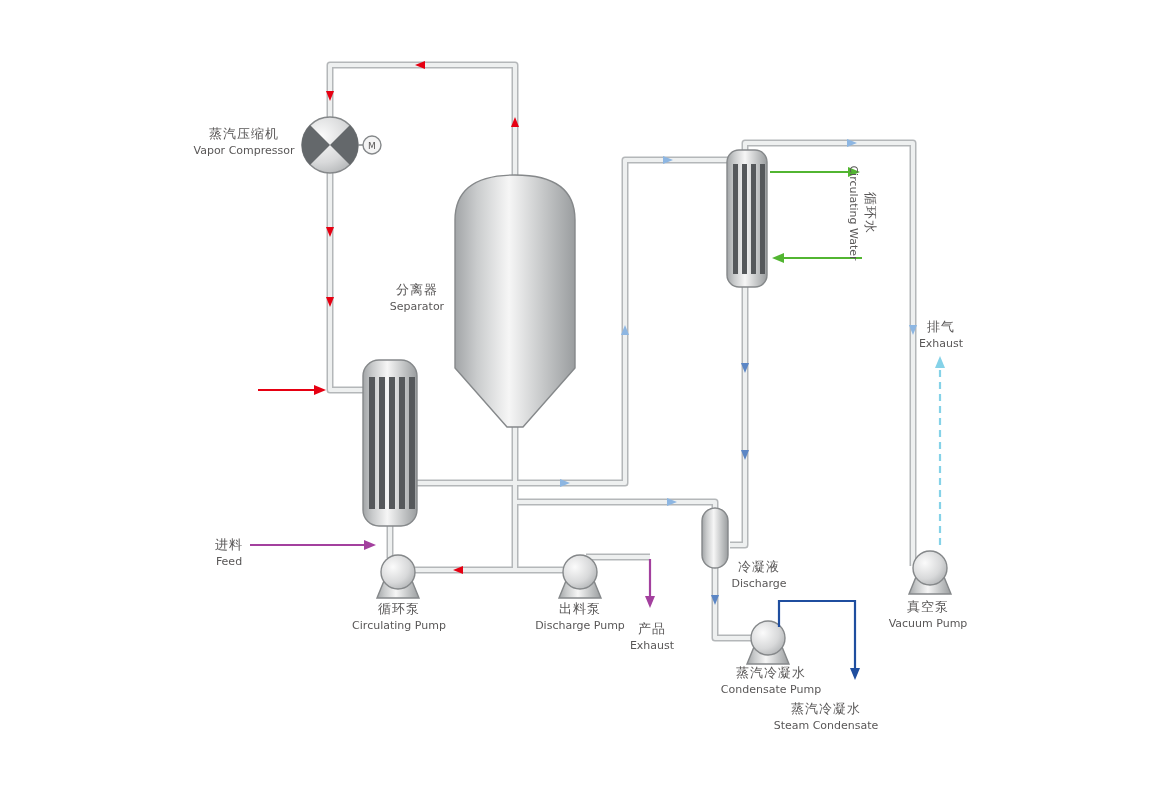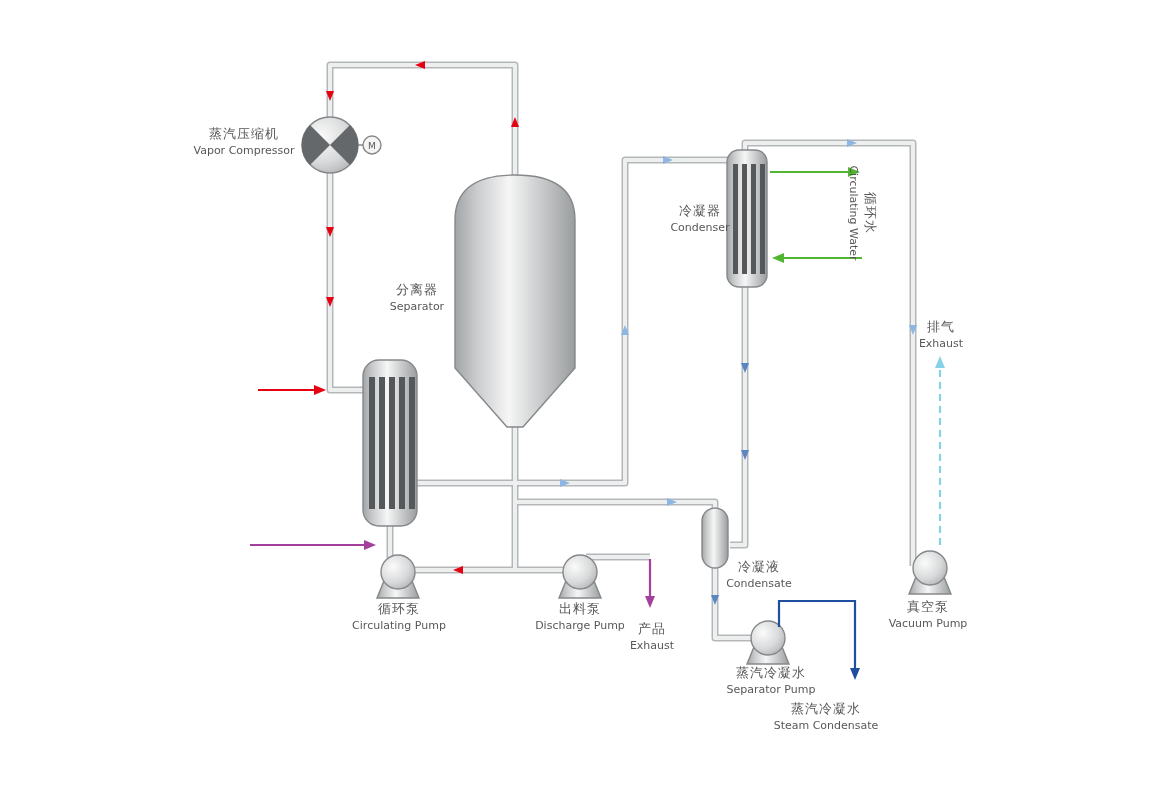--- a/index.html
+++ b/index.html
@@ -192,51 +192,51 @@
 <div class="lbl" style="left:164px;top:126px;width:160px">
   <span class="zh">蒸汽压缩机</span>
   <span class="en">Vapor Compressor</span>
 </div>
 
 <div class="lbl" style="left:337px;top:282px;width:160px">
   <span class="zh">分离器</span>
   <span class="en">Separator</span>
 </div>
 
-<div class="lbl" style="left:620px;top:203px;width:160px">
-  <span class="zh">冷凝器</span>
-  <span class="en">Condenser</span>
-</div>
-
-
-
+
+
+
+<div class="lbl" style="left:149px;top:537px;width:160px">
+  <span class="zh">进料</span>
+  <span class="en">Feed</span>
+</div>
 
 <div class="lbl" style="left:319px;top:601px;width:160px">
   <span class="zh">循环泵</span>
   <span class="en">Circulating Pump</span>
 </div>
 
 <div class="lbl" style="left:500px;top:601px;width:160px">
   <span class="zh">出料泵</span>
   <span class="en">Discharge Pump</span>
 </div>
 
 <div class="lbl" style="left:572px;top:621px;width:160px">
   <span class="zh">产品</span>
   <span class="en">Exhaust</span>
 </div>
 
 <div class="lbl" style="left:679px;top:559px;width:160px">
   <span class="zh">冷凝液</span>
-  <span class="en">Condensate</span>
+  <span class="en">Discharge</span>
 </div>
 
 <div class="lbl" style="left:691px;top:665px;width:160px">
   <span class="zh">蒸汽冷凝水</span>
-  <span class="en">Separator Pump</span>
+  <span class="en">Condensate Pump</span>
 </div>
 
 <div class="lbl" style="left:848px;top:599px;width:160px">
   <span class="zh">真空泵</span>
   <span class="en">Vacuum Pump</span>
 </div>
 
 <div class="lbl" style="left:861px;top:319px;width:160px">
   <span class="zh">排气</span>
   <span class="en">Exhaust</span>

